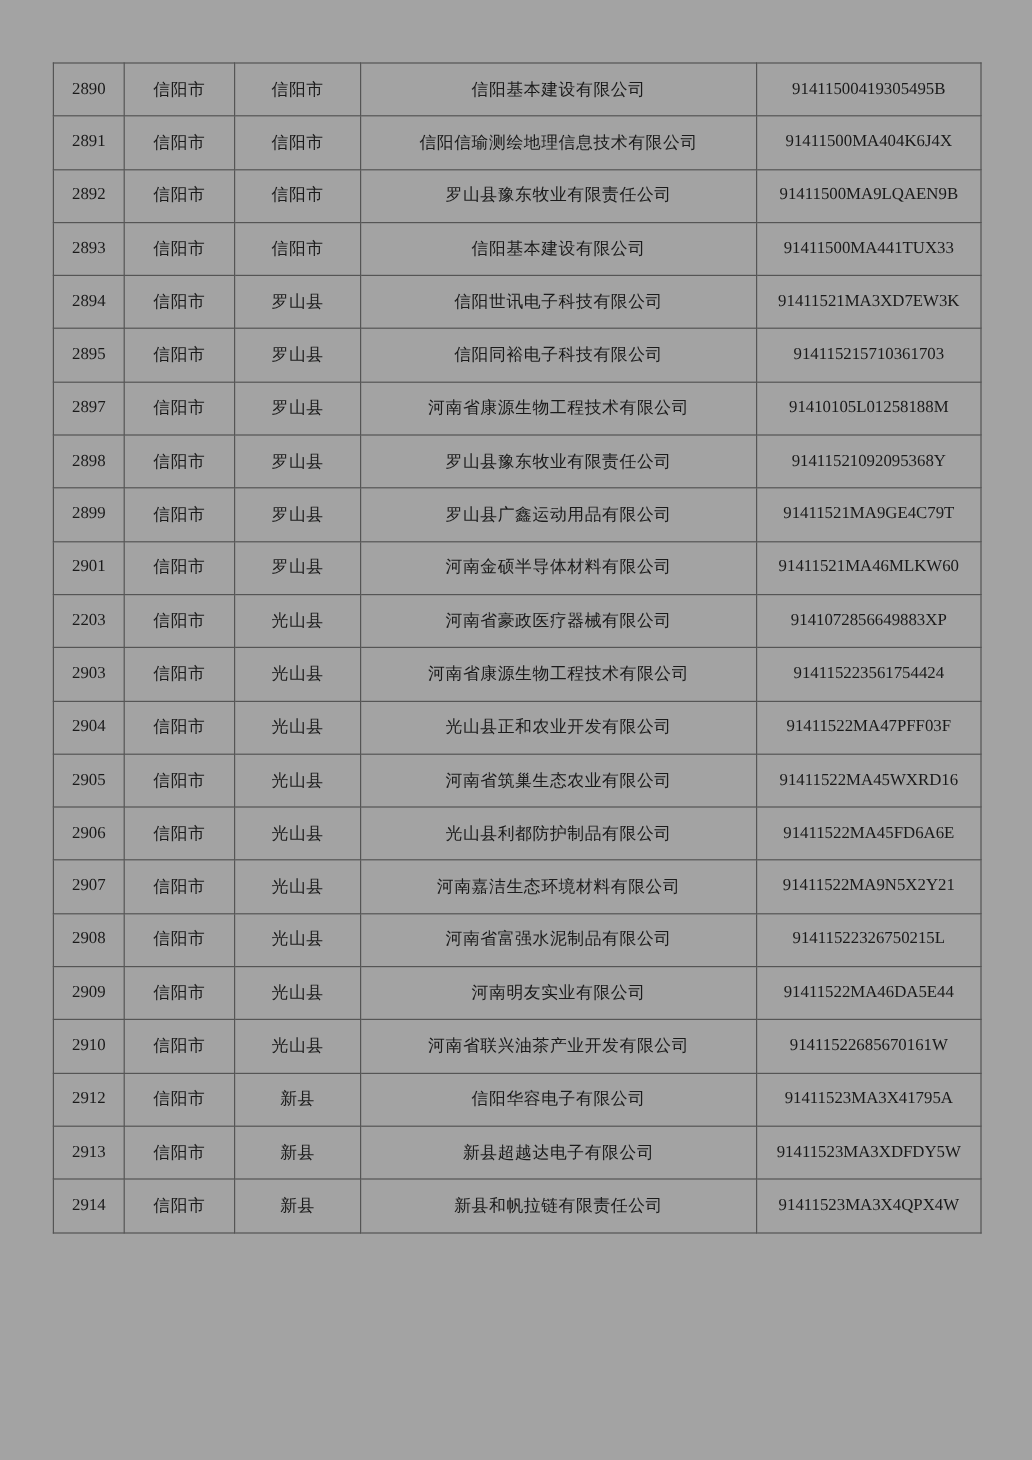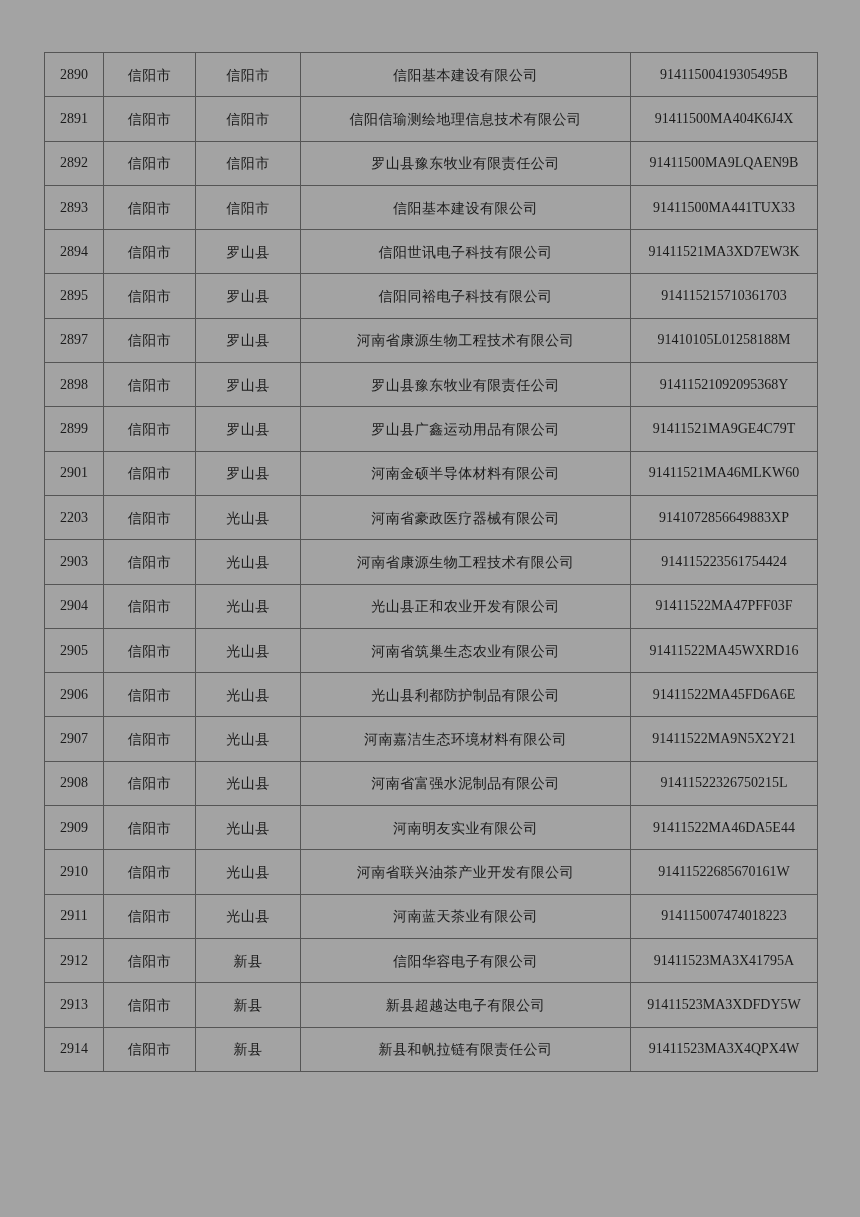--- a/index.html
+++ b/index.html
@@ -189,27 +189,20 @@
     <td class="c-code">91411522MA46DA5E44</td>
   </tr>
         <tr>
     <td class="c-no">2910</td>
     <td class="c-city">信阳市</td>
     <td class="c-county">光山县</td>
     <td class="c-name">河南省联兴油茶产业开发有限公司</td>
     <td class="c-code">91411522685670161W</td>
   </tr>
         <tr>
-    <td class="c-no">2911</td>
-    <td class="c-city">信阳市</td>
-    <td class="c-county">光山县</td>
-    <td class="c-name">河南蓝天茶业有限公司</td>
-    <td class="c-code">914115007474018223</td>
-  </tr>
-        <tr>
     <td class="c-no">2912</td>
     <td class="c-city">信阳市</td>
     <td class="c-county">新县</td>
     <td class="c-name">信阳华容电子有限公司</td>
     <td class="c-code">91411523MA3X41795A</td>
   </tr>
         <tr>
     <td class="c-no">2913</td>
     <td class="c-city">信阳市</td>
     <td class="c-county">新县</td>

